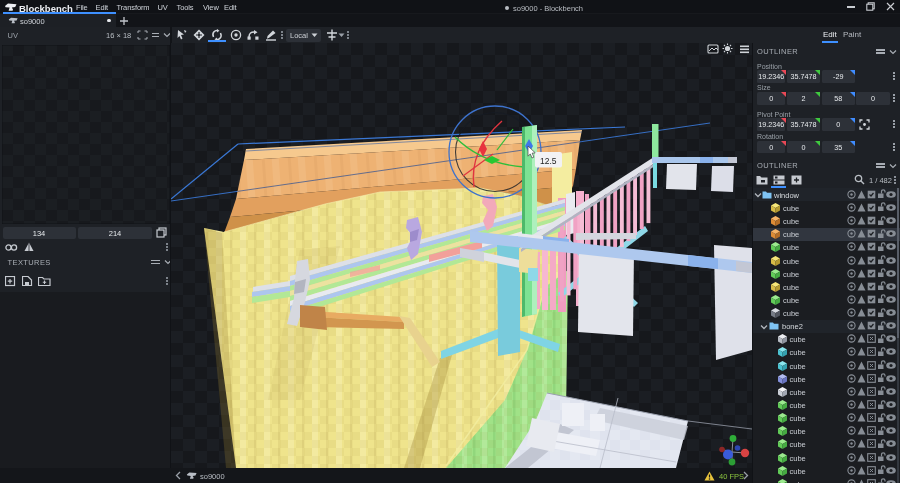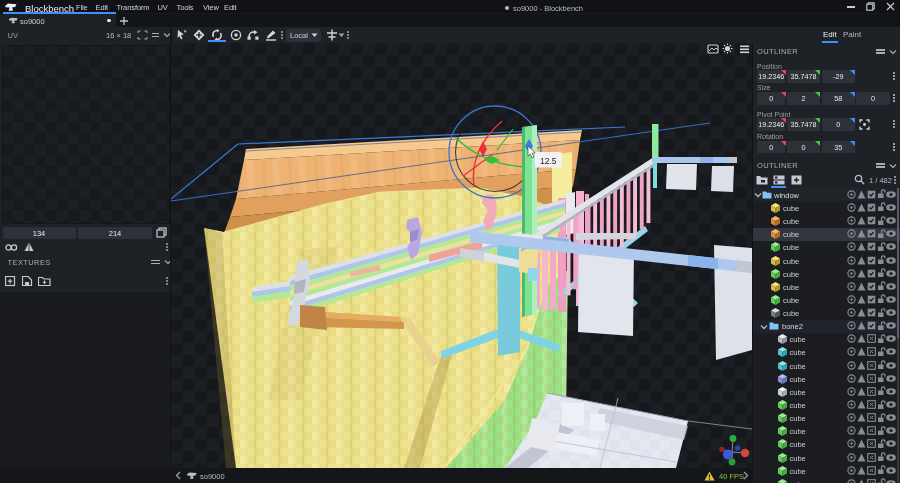--- a/index.html
+++ b/index.html
@@ -4,21 +4,21 @@
 font-family:"Liberation Sans",sans-serif;}
 *{box-sizing:border-box;}
 .abs{position:absolute;}
 .t{position:absolute;white-space:nowrap;line-height:1;}
 </style></head><body>
 <div class="abs" style="left:0;top:0;width:900px;height:483px;">
 <div class="abs" style="left:0;top:0;width:900px;height:13px;background:#101216;"></div>
     <svg class="abs" style="left:4px;top:1px;" width="13" height="11" viewBox="0 0 13 11">
 <path d="M1 5 L4 2.5 L12.5 3.2 L11.2 6 L7.8 6.6 L9 8.6 L8.6 9.8 L4.6 9.8 L5.6 6.6 L1.6 6.2 Z" fill="#eceef2"></path>
     </svg>
-    <div class="t" style="left:25px;top:3.5px;font-size:9.5px;color:#eceef2;">Blockbench</div>
+    <div class="t" style="left:19px;top:3.5px;font-size:9.5px;color:#eceef2;font-weight:bold;">Blockbench</div>
     <div class="t" style="left:76px;top:4px;font-size:7.5px;color:#ced2d8;letter-spacing:-0.1px;">File</div>
     <div class="t" style="left:95.5px;top:4px;font-size:7.5px;color:#ced2d8;letter-spacing:-0.1px;">Edit</div>
     <div class="t" style="left:116.5px;top:4px;font-size:7.5px;color:#ced2d8;letter-spacing:-0.1px;">Transform</div>
     <div class="t" style="left:157.5px;top:4px;font-size:7.5px;color:#ced2d8;letter-spacing:-0.1px;">UV</div>
     <div class="t" style="left:176.5px;top:4px;font-size:7.5px;color:#ced2d8;letter-spacing:-0.1px;">Tools</div>
     <div class="t" style="left:203px;top:4px;font-size:7.5px;color:#ced2d8;letter-spacing:-0.1px;">View</div>
     <div class="t" style="left:224px;top:4px;font-size:7.5px;color:#ced2d8;letter-spacing:-0.1px;">Edit</div>
     <div class="abs" style="left:505px;top:6px;width:4px;height:4px;border-radius:50%;background:#b9bdc3;"></div>
     <div class="t" style="left:513px;top:4.5px;font-size:7.5px;color:#b9bdc3;">so9000 - Blockbench</div>
     <div class="abs" style="left:847px;top:6px;width:8px;height:1.5px;background:#c9ccd1;"></div>

